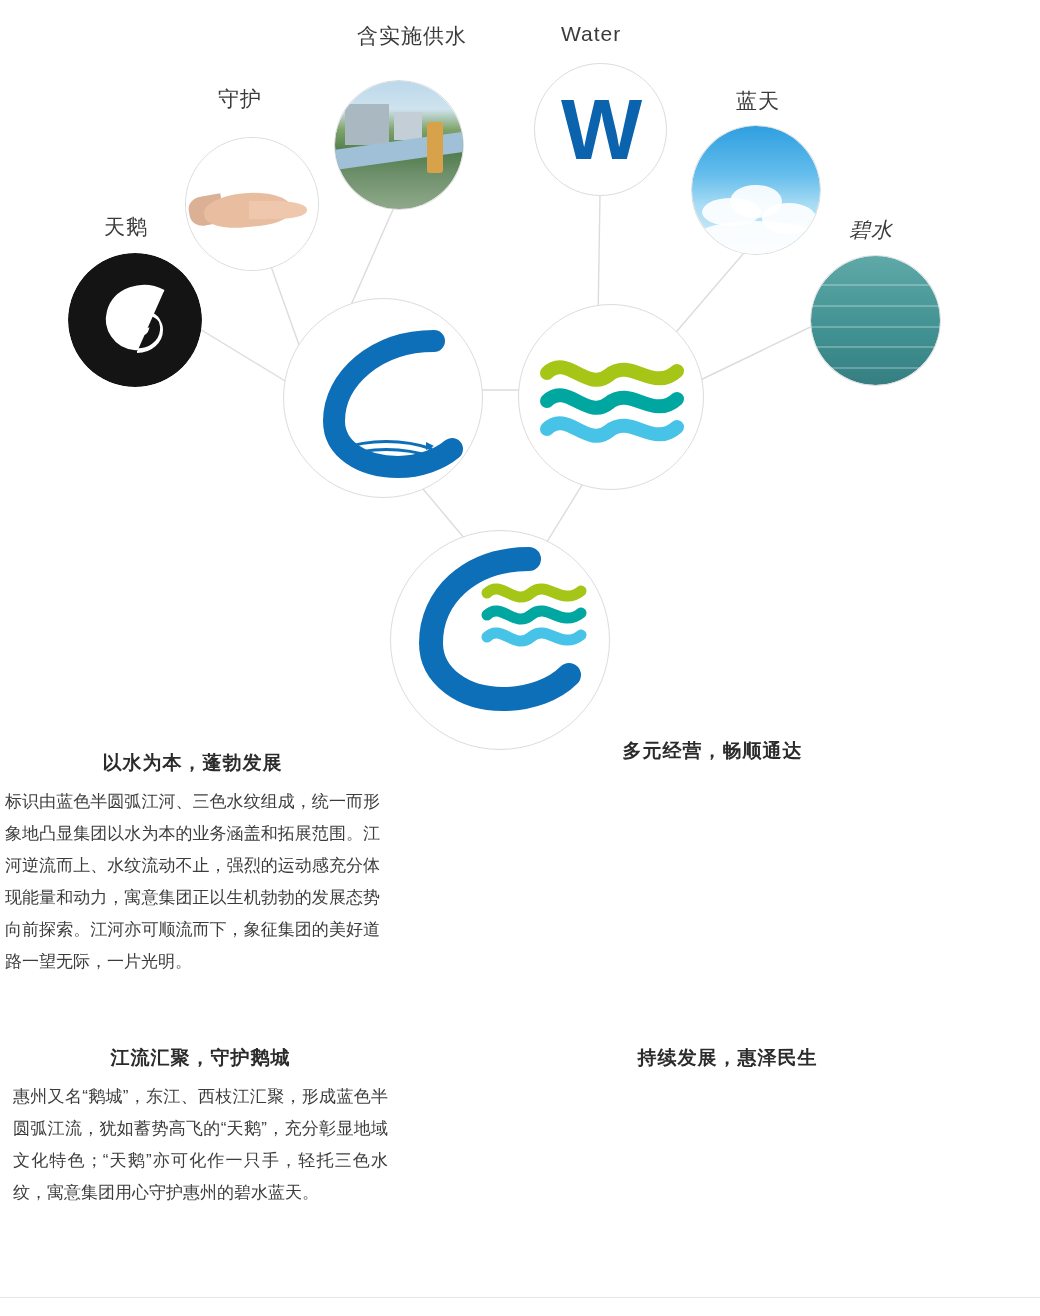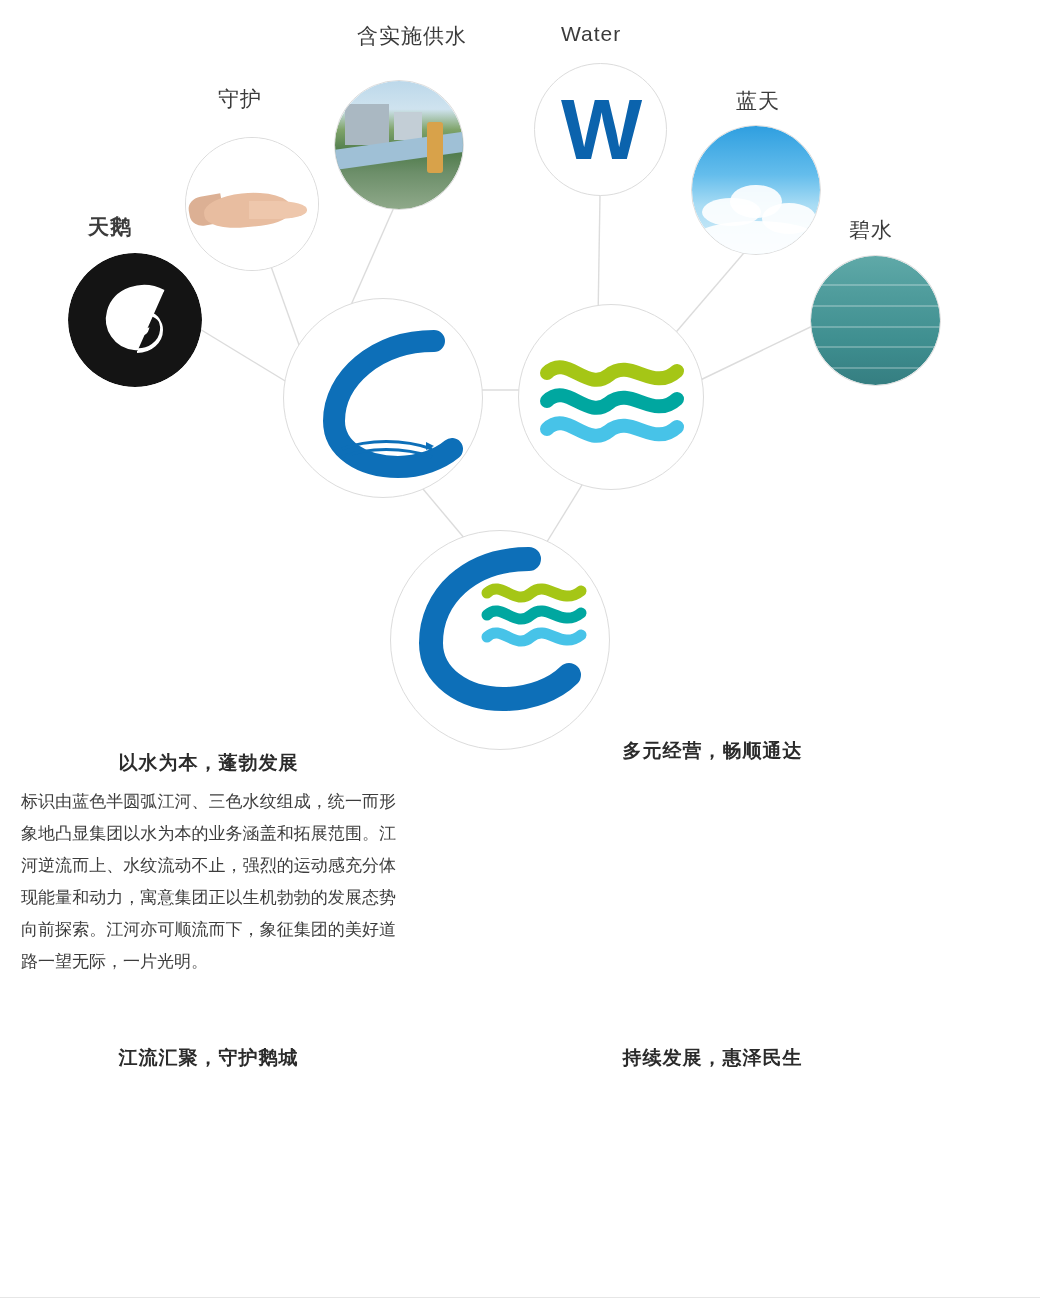--- a/index.html
+++ b/index.html
@@ -189,21 +189,21 @@
     position: absolute;
     top: 750px;
     left: 0;
     width: 1040px;
     padding: 0;
   }
   .col {
     position: absolute;
     width: 375px;
   }
-  .col.left  { left: 21px; }
+  .col.left  { left: 5px; }
   .col.right { left: 525px; }
 
   .block-title {
     font-size: 19px;
     font-weight: bold;
     color: #2b2b2b;
     text-align: center;
     margin: 0 0 10px 0;
     letter-spacing: 1px;
   }
@@ -242,21 +242,21 @@
     </g>
   </svg>
 
   <div class="node" style="left:68px; top:253px; width:134px; height:134px;">
     <div class="swan-inner">
       <svg viewBox="0 0 134 134" width="134" height="134">
         <path d="M96 38c-22-12-50-2-56 20-5 18 7 36 26 38 14 2 26-7 27-19 1-10-6-18-16-18-8 0-14 6-14 13 0 6 4 10 9 10 4 0 7-2 8-6-6 3-11 0-11-5 0-5 5-9 11-9 8 0 14 6 14 15 0 12-11 22-25 22" fill="#ffffff" stroke="#ffffff" stroke-width="2"></path>
       </svg>
     </div>
   </div>
-  <div class="node-label" style="left:88px; top:213px;font-weight:bold;">天鹅</div>
+  <div class="node-label" style="left:104px; top:213px;">天鹅</div>
 
   <div class="node ring" style="left:185px; top:137px; width:134px; height:134px;">
     <div class="hand-photo">
       <div class="wrist"></div>
       <div class="palm"></div>
       <div class="fingers"></div>
     </div>
   </div>
   <div class="node-label" style="left:218px; top:85px;">守护</div>
 
@@ -287,21 +287,21 @@
 
   <div class="node ring" style="left:810px; top:255px; width:131px; height:131px;">
     <div class="water-photo">
       <div class="ripple" style="top:22%"></div>
       <div class="ripple" style="top:38%"></div>
       <div class="ripple" style="top:54%"></div>
       <div class="ripple" style="top:70%"></div>
       <div class="ripple" style="top:86%"></div>
     </div>
   </div>
-  <div class="node-label" style="left:849px; top:216px;">碧水</div>
+  <div class="node-label" style="left:849px; top:216px;font-style:italic;">碧水</div>
 
   <div class="node ring" style="left:283px; top:298px; width:200px; height:200px;">
     <svg viewBox="0 0 200 200" width="200" height="200">
       <path d="M150 42 C92 42 50 80 50 122 C50 150 78 168 114 168 C136 168 156 160 168 150" fill="none" stroke="#0d6fb8" stroke-width="22" stroke-linecap="round"></path>
       <path d="M58 150 C84 140 120 140 148 150" fill="none" stroke="#0d6fb8" stroke-width="3"></path>
       <path d="M58 158 C84 148 120 148 148 158" fill="none" stroke="#0d6fb8" stroke-width="3"></path>
       <polygon points="150,147 142,143 142,151" fill="#0d6fb8"></polygon>
       <polygon points="60,158 68,154 68,162" fill="#0d6fb8"></polygon>
     </svg>
   </div>
@@ -329,23 +329,24 @@
 
   <div class="col left" style="top:0;">
     <h3 class="block-title">以水为本，蓬勃发展</h3>
     <p class="block-body">标识由蓝色半圆弧江河、三色水纹组成，统一而形象地凸显集团以水为本的业务涵盖和拓展范围。江河逆流而上、水纹流动不止，强烈的运动感充分体现能量和动力，寓意集团正以生机勃勃的发展态势向前探索。江河亦可顺流而下，象征集团的美好道路一望无际，一片光明。</p>
   </div>
 
   <div class="col right" style="top:-12px;">
     <h3 class="block-title">多元经营，畅顺通达</h3>
   </div>
 
-  <div class="col left" style="top:295px;">
+  <div class="col left" style="top:295px;margin-left:8px;">
     <h3 class="block-title">江流汇聚，守护鹅城</h3>
-  </div>
-
-  <div class="col right" style="top:295px;">
+    <p class="block-body">惠州又名“鹅城”，东江、西枝江汇聚，形成蓝色半圆弧江流，犹如蓄势高飞的“天鹅”，充分彰显地域文化特色；“天鹅”亦可化作一只手，轻托三色水纹，寓意集团用心守护惠州的碧水蓝天。</p>
+  </div>
+
+  <div class="col right" style="top:295px;margin-left:15px;">
     <h3 class="block-title">持续发展，惠泽民生</h3>
   </div>
 
 </div>
 
 <div class="footer-rule"></div>
 
 </body></html>

